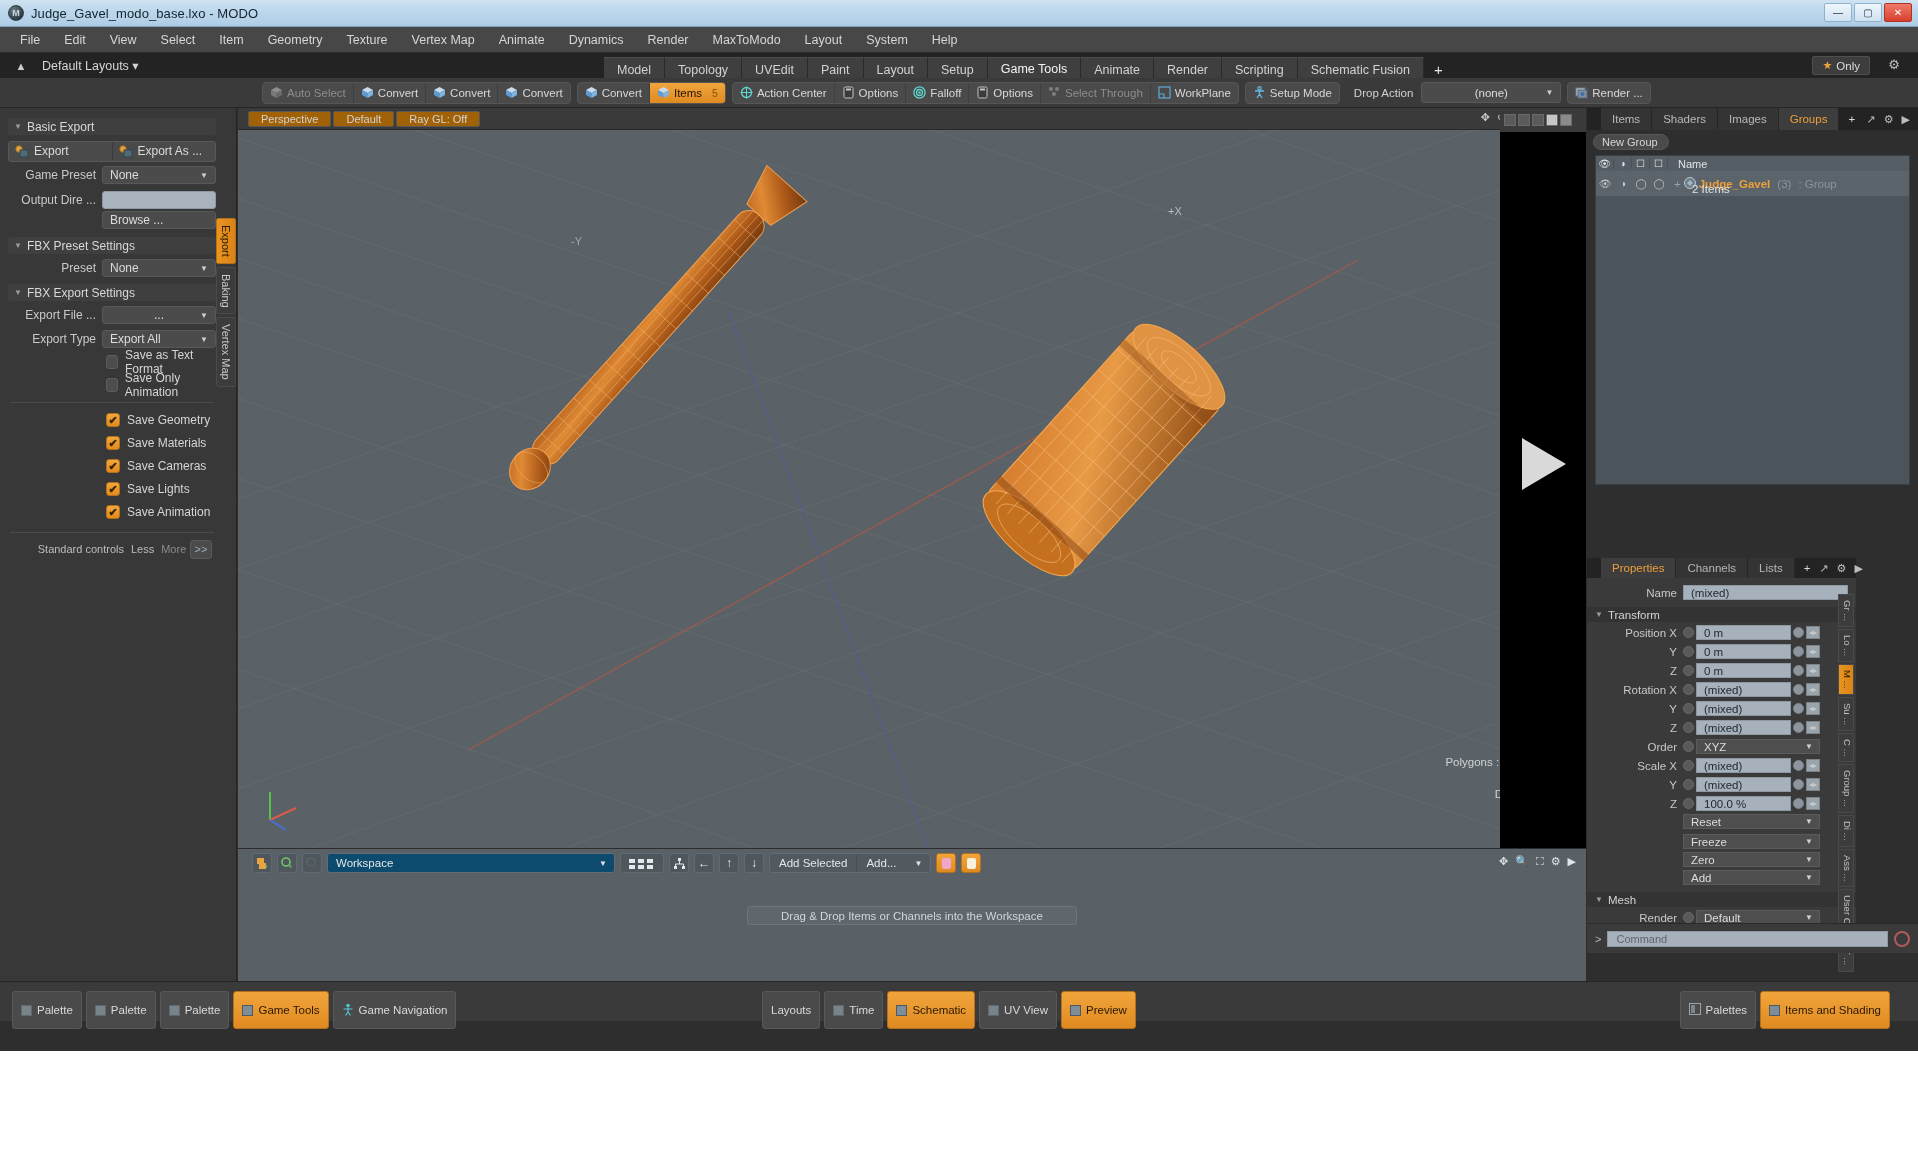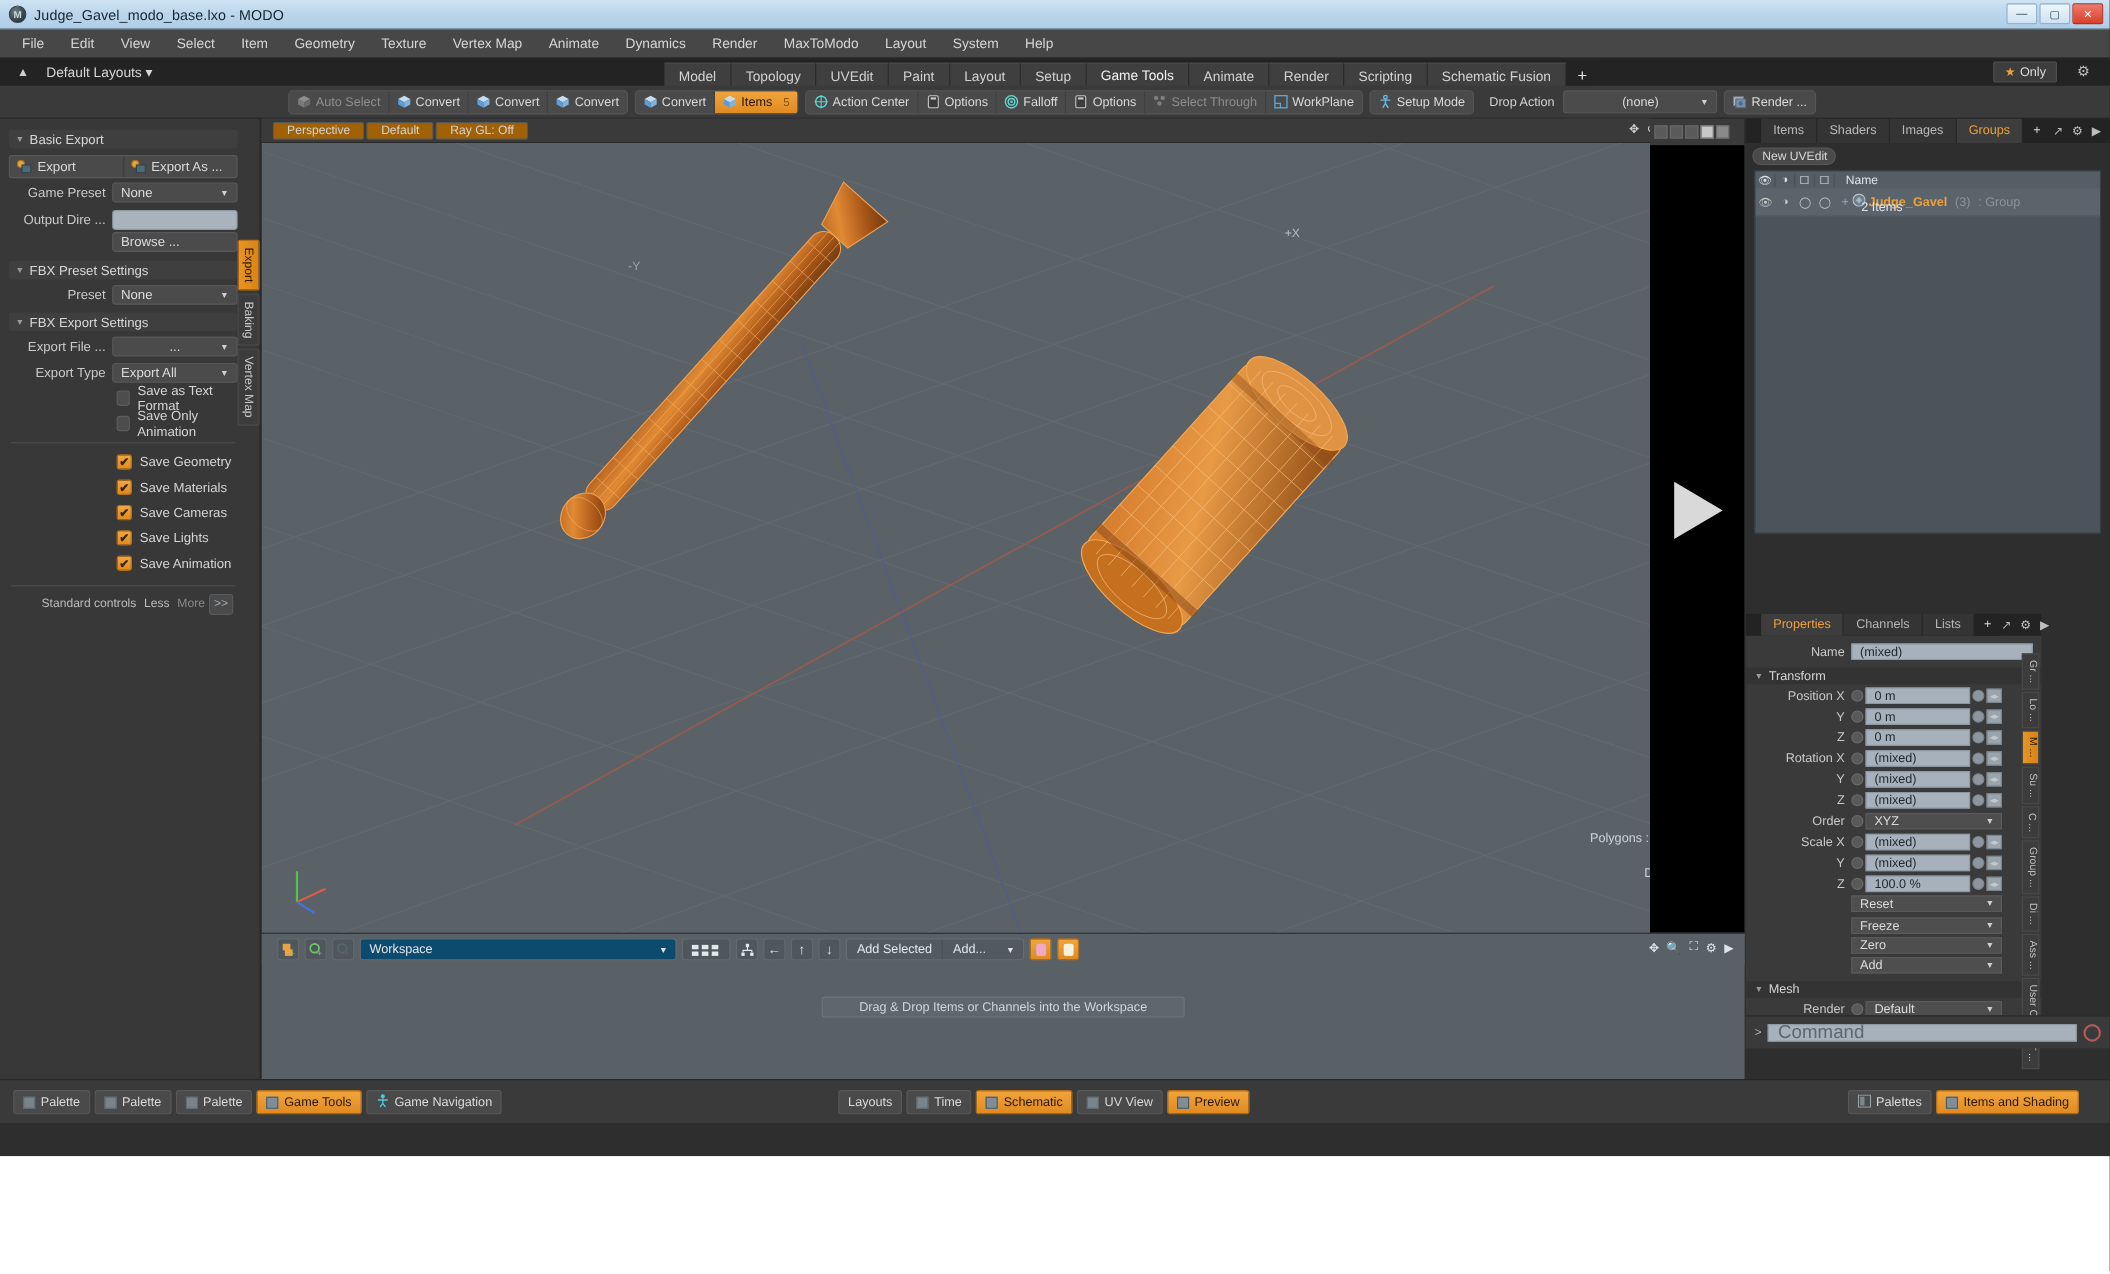--- a/index.html
+++ b/index.html
@@ -191,27 +191,27 @@
   .psec{ height:15px; background:#333; display:flex; align-items:center; font-size:11.5px; color:#d4d4d4;
      padding-left:8px; margin-top:6px;}
   .psec .tri{ font-size:8px;color:#9a9a9a;margin-right:5px;}
   .vtabs-r{ position:absolute; right:2px; top:36px; width:16px;}
   .vtab-r{ width:16px; background:#3c3c3c; border:1px solid #4a4a4a; margin-bottom:2px;
     writing-mode:vertical-rl; font-size:9.5px; color:#c0c0c0; text-align:center; padding:5px 0;}
   .vtab-r.active{ background:linear-gradient(to right,#e8951f,#d98317); color:#2a1803;}
   .cmdbar{ position:absolute; left:0; bottom:0; width:331px; height:30px; background:#3a3a3a; border-top:1px solid #2a2a2a;
     display:flex; align-items:center; padding:0 8px; gap:6px;}
   .cmdfield{ flex:1; height:16px; background:#a6b1bb; border:1px solid #8d98a2; display:flex;align-items:center;
-     padding-left:8px; font-size:17px; color:#5d676f;}
+     padding-left:8px; font-size:11px; color:#5d676f;}
   .recdot{ width:16px;height:16px;border-radius:50%;border:2px solid #b05a5a;}
 
   
   .bottombar{ position:absolute; left:0; top:981px; width:1918px; height:40px; background:#3a3a3a;
      border-top:1px solid #262626; }
-  .bbtn{ height:22px; background:#4a4a4a; border:1px solid #585858; border-radius:3px;
+  .bbtn{ height:38px; background:#4a4a4a; border:1px solid #585858; border-radius:3px;
      display:flex; align-items:center; gap:5px; padding:0 8px; font-size:11.5px; color:#dadada;}
   .bbtn.on{ background:linear-gradient(to bottom,#f0a53c,#e08a20); border-color:#b4701a; color:#2a1803;}
   .bsq{ width:11px;height:11px;background:#79838a;border:1px solid #5f686e;}
   .bbtn.on .bsq{ background:#7e8d97; border-color:#4d5a63;}
   .bgroup{ position:absolute; display:flex; gap:4px; top:9px; }
   .statusbar{ position:absolute; left:0; top:1021px; width:1918px; height:30px; background:#3a3a3a;
      border-top:1px solid #2c2c2c; display:flex; align-items:center;}
   .status-l{ font-size:11.5px; color:#d2d2d2; padding-left:12px; }
   .status-sep{ position:absolute; left:488px; top:0; width:1px; height:100%; background:#4e4e4e;}
   .status-c{ position:absolute; left:1120px; font-size:11.5px; color:#8c8c8c;}
@@ -789,21 +789,21 @@
         <div class="rtab">Shaders</div>
         <div class="rtab">Images</div>
         <div class="rtab active">Groups</div>
         <div class="rtab plus">+</div>
         <div class="rp-icons">
           <span>↗</span>
           <span>⚙</span>
           <span>▶</span>
         </div>
       </div>
-    <div class="newgroup">New UVEdit</div>
+    <div class="newgroup">New Group</div>
 
     <div class="tree">
       <div class="tree-hdr">
         <div class="tcol">👁</div>
         <div class="tcol">◑</div>
         <div class="tcol">☐</div>
         <div class="tcol">☐</div>
         <div class="tname">Name</div>
       </div>
       <div class="tree-row">

